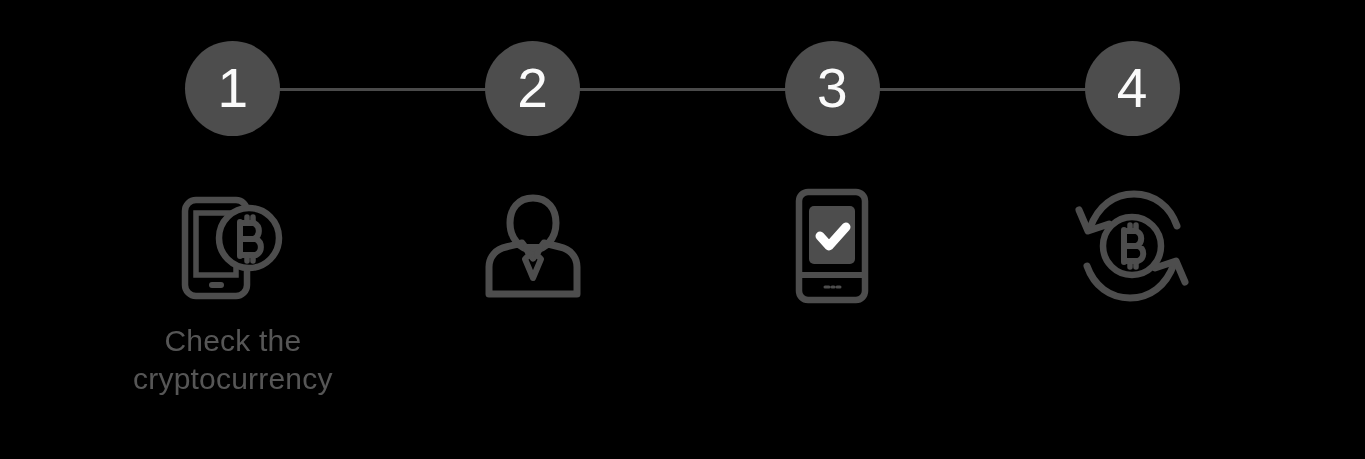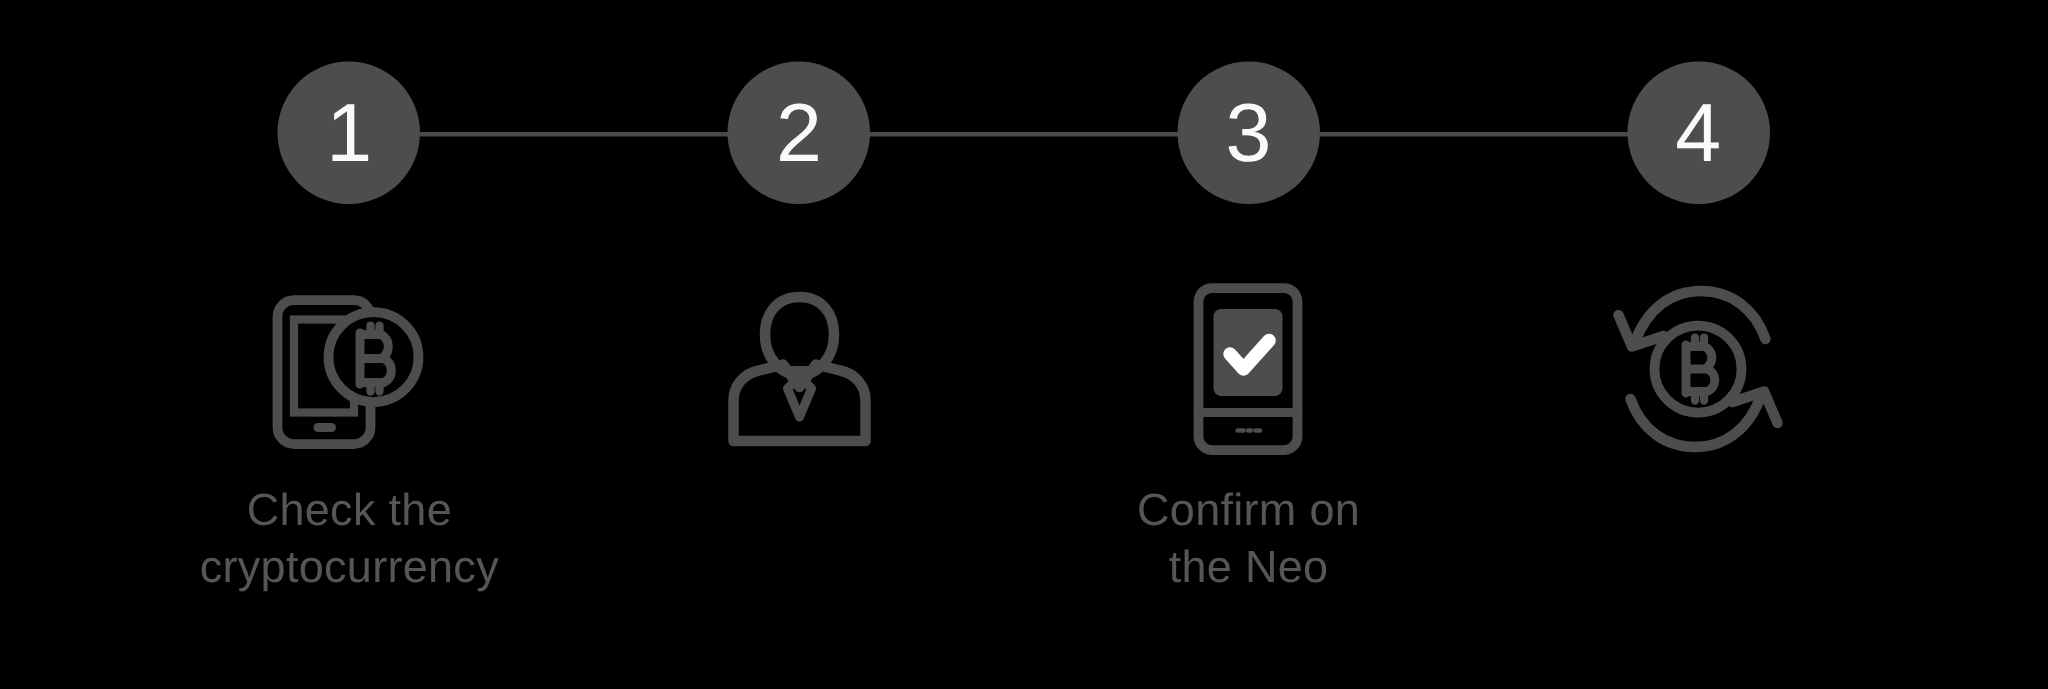--- a/index.html
+++ b/index.html
@@ -148,22 +148,20 @@
       </div>
       <div class="step-icon">
         <svg viewBox="0 0 120 120" fill="none" xmlns="http://www.w3.org/2000/svg">
           <rect x="27" y="6" width="66" height="108" rx="9" ry="9" stroke="#4d4d4d" stroke-width="6.5"></rect>
           <line x1="27" y1="89" x2="93" y2="89" stroke="#4d4d4d" stroke-width="6"></line>
           <rect x="37" y="20" width="46" height="58" rx="5" ry="5" fill="#4d4d4d"></rect>
           <path d="M48 50 l9 10 l17 -19" stroke="#ffffff" stroke-width="9" stroke-linecap="round" stroke-linejoin="round" fill="none"></path>
           <path d="M53 101 h4 m3 0 h2 m3 0 h3" stroke="#4d4d4d" stroke-width="3" stroke-linecap="round"></path>
         </svg>
       </div>
-      <div class="step-label">Confirm on
-the Neo</div>
     </div>
 
     <div class="step">
       <div class="step-circle">
         <span class="step-number">4</span>
       </div>
       <div class="step-icon">
         <svg viewBox="0 0 120 120" fill="none" xmlns="http://www.w3.org/2000/svg">
           <path d="M18 42 C26 20 42 8 62 8 C82 8 98 20 105 40" stroke="#4d4d4d" stroke-width="7" stroke-linecap="round" fill="none"></path>
           <path d="M7 24 L16 45 L37 38" stroke="#4d4d4d" stroke-width="7" stroke-linecap="round" stroke-linejoin="round" fill="none"></path>

